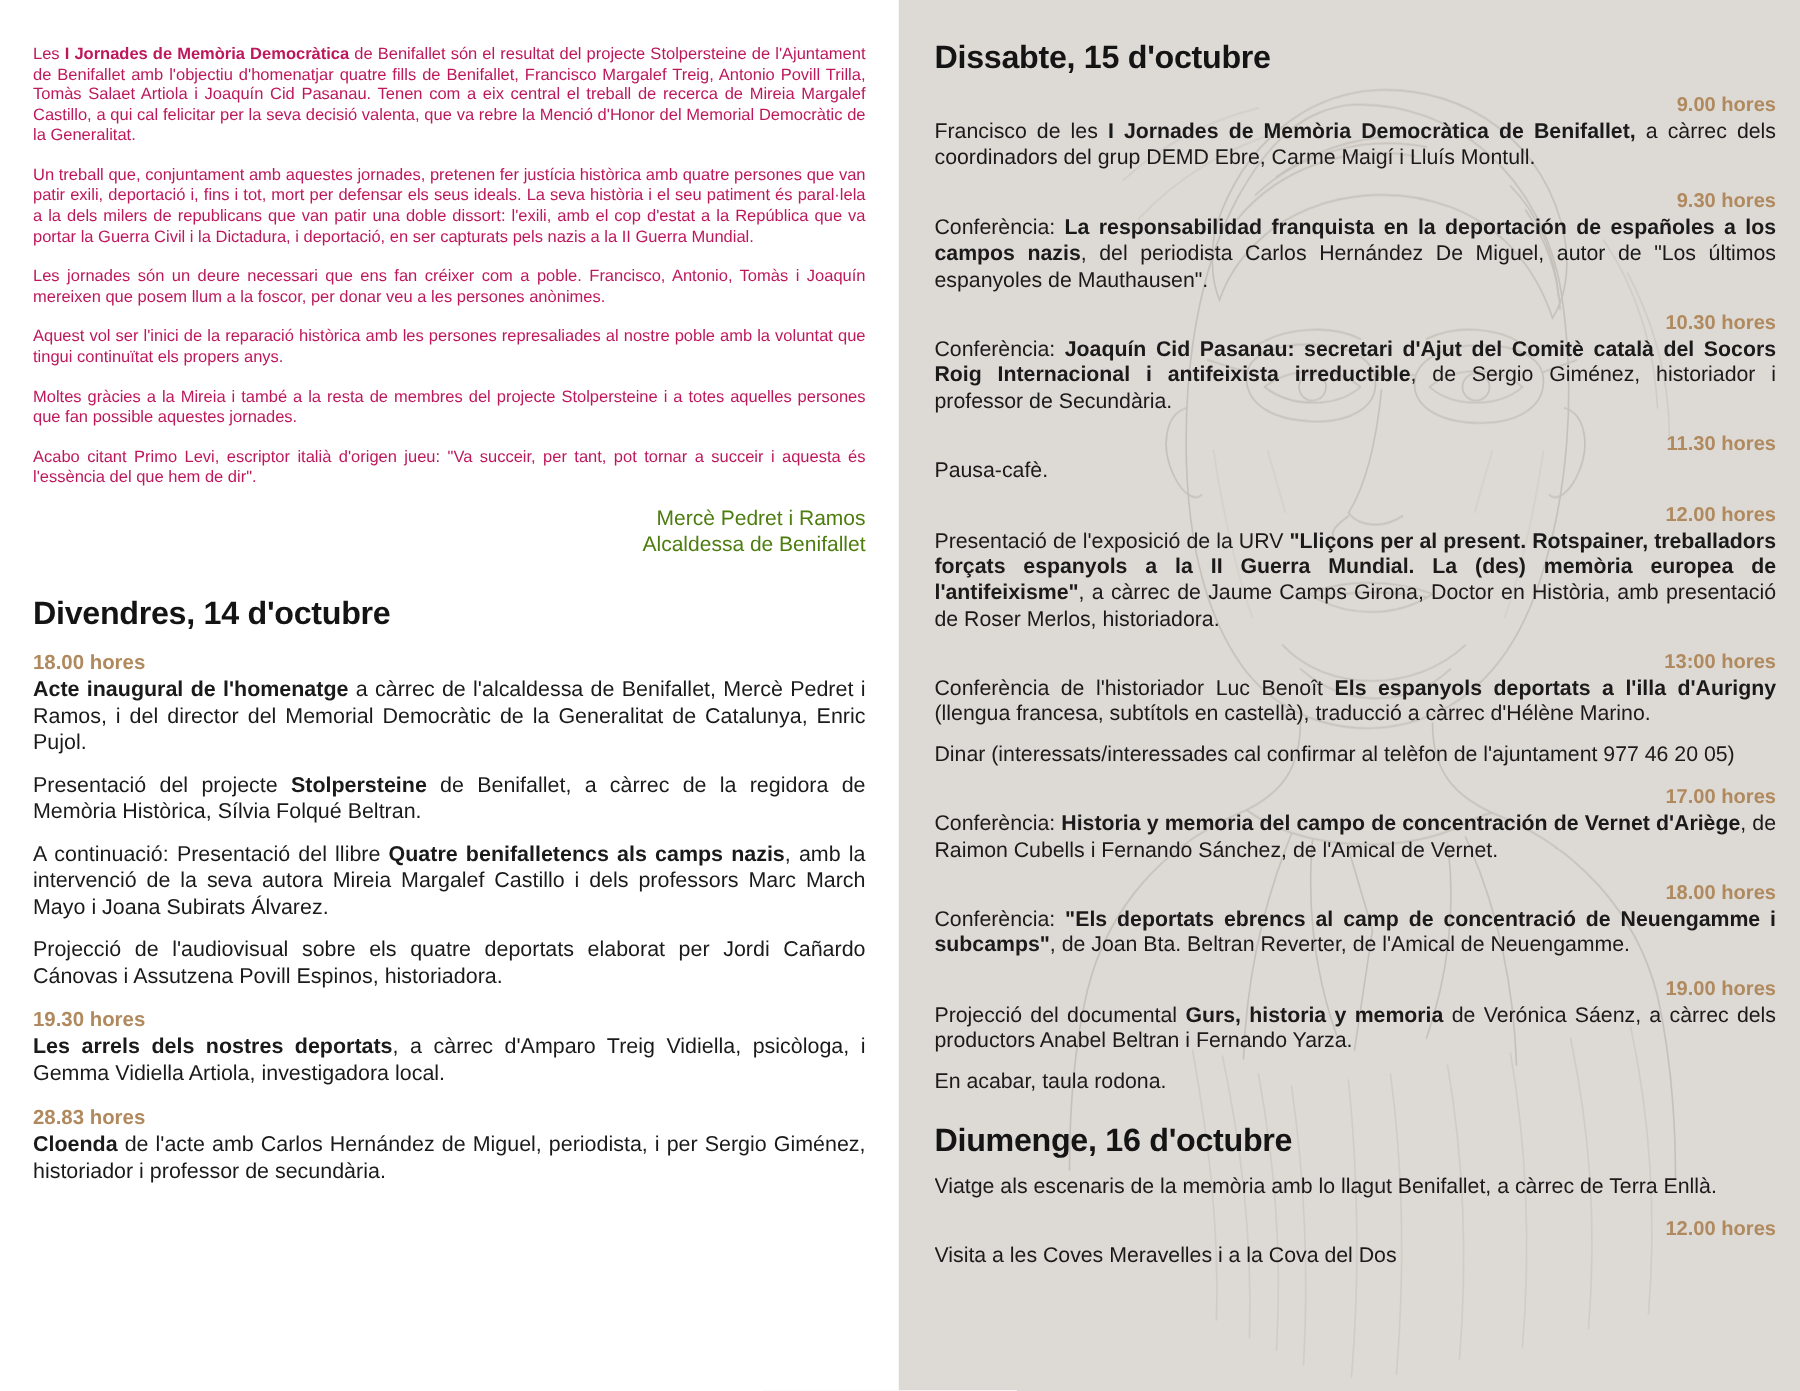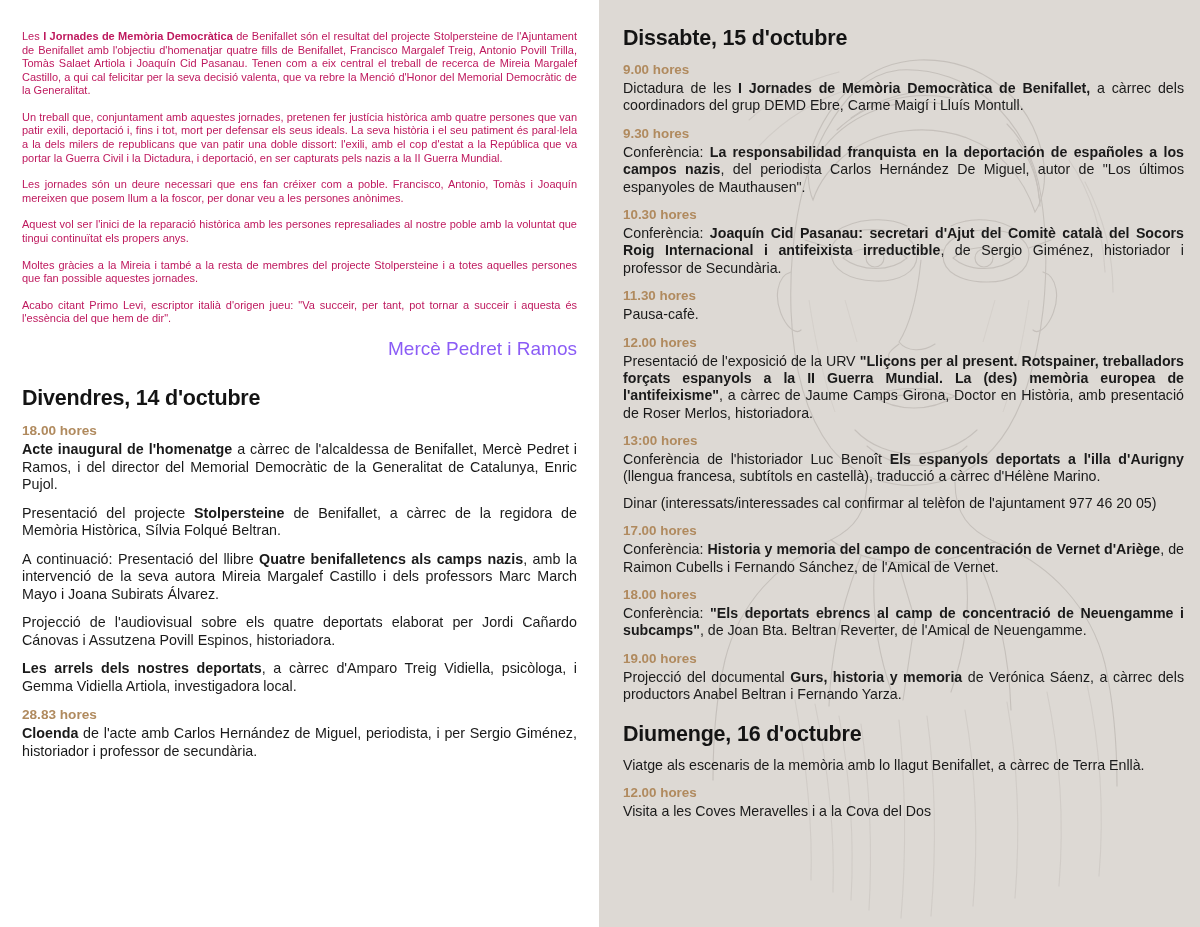--- a/index.html
+++ b/index.html
@@ -65,23 +65,23 @@
     text-align: justify;
     margin-bottom: 13px;
   }
 
   p.body.last { margin-bottom: 0; }
 
   p.body b, .b { font-weight: bold; }
 
   .signature {
     text-align: right;
-    font-size: 19px;
+    font-size: 14px;
     line-height: 1.235;
-    color: #8b5cf6;
+    color: #4d7c0f;
     margin-top: 11px;
   }
 
   h2.day {
     font-size: 21.5px;
     font-weight: bold;
     color: #141414;
     letter-spacing: -0.2px;
     margin-top: 26px;
     margin-bottom: 12px;
@@ -102,49 +102,51 @@
 
   .entry {
     font-size: 14.3px;
     line-height: 1.225;
     color: #1a1a1a;
     text-align: justify;
     margin-bottom: 11px;
   }
 
   .col-right .entry { font-size: 14.2px; line-height: 1.225; margin-bottom: 9px; }
-  .col-right .time { font-size: 13.4px; margin-top: 11px; }
+  .col-right .time { font-size: 13.4px; margin-top: 11px; text-align: right; }
 </style>
 </head>
 <body>
 
 <div class="page">
 
   <div class="col-left">
     <div id="intro-block">
         <p class="body"><span>Les </span><b>I Jornades de Memòria Democràtica</b><span> de Benifallet són el resultat del projecte Stolpersteine de l'Ajuntament de Benifallet amb l'objectiu d'homenatjar quatre fills de Benifallet, Francisco Margalef Treig, Antonio Povill Trilla, Tomàs Salaet Artiola i Joaquín Cid Pasanau. Tenen com a eix central el treball de recerca de Mireia Margalef Castillo, a qui cal felicitar per la seva decisió valenta, que va rebre la Menció d'Honor del Memorial Democràtic de la Generalitat.</span></p>
         <p class="body"><span>Un treball que, conjuntament amb aquestes jornades, pretenen fer justícia històrica amb quatre persones que van patir exili, deportació i, fins i tot, mort per defensar els seus ideals. La seva història i el seu patiment és paral·lela a la dels milers de republicans que van patir una doble dissort: l'exili, amb el cop d'estat a la República que va portar la Guerra Civil i la Dictadura, i deportació, en ser capturats pels nazis a la II Guerra Mundial.</span></p>
         <p class="body"><span>Les jornades són un deure necessari que ens fan créixer com a poble. Francisco, Antonio, Tomàs i Joaquín mereixen que posem llum a la foscor, per donar veu a les persones anònimes.</span></p>
         <p class="body"><span>Aquest vol ser l'inici de la reparació històrica amb les persones represaliades al nostre poble amb la voluntat que tingui continuïtat els propers anys.</span></p>
         <p class="body"><span>Moltes gràcies a la Mireia i també a la resta de membres del projecte Stolpersteine i a totes aquelles persones que fan possible aquestes jornades.</span></p>
         <p class="body last"><span>Acabo citant Primo Levi, escriptor italià d'origen jueu: "Va succeir, per tant, pot tornar a succeir i aquesta és l'essència del que hem de dir".</span></p>
       </div>
 
     <div class="signature">
       <div>Mercè Pedret i Ramos</div>
+      <div>Alcaldessa de Benifallet</div>
     </div>
 
     <h2 class="day">Divendres, 14 d'octubre</h2>
 
     <div id="sched-friday">
         <div class="time first">18.00 hores</div>
         <div class="entry"><b>Acte inaugural de l'homenatge</b><span> a càrrec de l'alcaldessa de Benifallet, Mercè Pedret i Ramos, i del director del Memorial Democràtic de la Generalitat de Catalunya, Enric Pujol.</span></div>
         <div class="entry"><span>Presentació del projecte </span><b>Stolpersteine</b><span> de Benifallet, a càrrec de la regidora de Memòria Històrica, Sílvia Folqué Beltran.</span></div>
         <div class="entry"><span>A continuació: Presentació del llibre </span><b>Quatre benifalletencs als camps nazis</b><span>, amb la intervenció de la seva autora Mireia Margalef Castillo i dels professors Marc March Mayo i Joana Subirats Álvarez.</span></div>
         <div class="entry"><span>Projecció de l'audiovisual sobre els quatre deportats elaborat per Jordi Cañardo Cánovas i Assutzena Povill Espinos, historiadora.</span></div>
+        <div class="time">19.30 hores</div>
         <div class="entry"><b>Les arrels dels nostres deportats</b><span>, a càrrec d'Amparo Treig Vidiella, psicòloga, i Gemma Vidiella Artiola, investigadora local.</span></div>
         <div class="time">28.83 hores</div>
         <div class="entry"><b>Cloenda</b><span> de l'acte amb Carlos Hernández de Miguel, periodista, i per Sergio Giménez, historiador i professor de secundària.</span></div>
       </div>
   </div>
 
   <div class="col-right">
 
     <svg class="sketch" viewBox="0 0 601 927" preserveAspectRatio="none" aria-hidden="true">
       <g fill="none" stroke="#6e6660" stroke-width="1.1" opacity="0.38" stroke-linecap="round">
@@ -218,38 +220,39 @@
         <path d="M430 300 C424 340 416 378 404 412"></path>
         <path d="M246 300 L258 342"></path>
         <path d="M396 300 L384 342"></path>
       </g>
     </svg>
 
     <div class="right-content">
       <h2 class="day">Dissabte, 15 d'octubre</h2>
       <div id="sched-saturday">
           <div class="time first">9.00 hores</div>
-          <div class="entry"><span>Dictadura de les </span><b>I Jornades de Memòria Democràtica de Benifallet,</b><span> a càrrec dels coordinadors del grup DEMD Ebre, Carme Maigí i Lluís Montull.</span></div>
+          <div class="entry"><span>Francisco de les </span><b>I Jornades de Memòria Democràtica de Benifallet,</b><span> a càrrec dels coordinadors del grup DEMD Ebre, Carme Maigí i Lluís Montull.</span></div>
           <div class="time">9.30 hores</div>
           <div class="entry"><span>Conferència: </span><b>La responsabilidad franquista en la deportación de españoles a los campos nazis</b><span>, del periodista Carlos Hernández De Miguel, autor de "Los últimos espanyoles de Mauthausen".</span></div>
           <div class="time">10.30 hores</div>
           <div class="entry"><span>Conferència: </span><b>Joaquín Cid Pasanau: secretari d'Ajut del Comitè català del Socors Roig Internacional i antifeixista irreductible</b><span>, de Sergio Giménez, historiador i professor de Secundària.</span></div>
           <div class="time">11.30 hores</div>
           <div class="entry"><span>Pausa-cafè.</span></div>
           <div class="time">12.00 hores</div>
           <div class="entry"><span>Presentació de l'exposició de la URV </span><b>"Lliçons per al present. Rotspainer, treballadors forçats espanyols a la II Guerra Mundial. La (des) memòria europea de l'antifeixisme"</b><span>, a càrrec de Jaume Camps Girona, Doctor en Història,  amb presentació de Roser Merlos, historiadora.</span></div>
           <div class="time">13:00 hores</div>
           <div class="entry"><span>Conferència de l'historiador Luc Benoît </span><b>Els espanyols deportats a l'illa d'Aurigny</b><span> (llengua francesa, subtítols en castellà), traducció a càrrec d'Hélène Marino.</span></div>
           <div class="entry"><span>Dinar (interessats/interessades cal confirmar al telèfon de l'ajuntament 977 46 20 05)</span></div>
           <div class="time">17.00 hores</div>
           <div class="entry"><span>Conferència: </span><b>Historia y memoria del campo de concentración de Vernet d'Ariège</b><span>, de Raimon Cubells i Fernando Sánchez, de l'Amical de Vernet.</span></div>
           <div class="time">18.00 hores</div>
           <div class="entry"><span>Conferència: </span><b>"Els deportats ebrencs al camp de concentració de Neuengamme i subcamps"</b><span>, de Joan Bta. Beltran Reverter, de l'Amical de Neuengamme.</span></div>
           <div class="time">19.00 hores</div>
           <div class="entry"><span>Projecció del documental </span><b>Gurs, historia y memoria</b><span> de Verónica Sáenz, a càrrec dels productors Anabel Beltran i Fernando Yarza.</span></div>
+          <div class="entry"><span> En acabar, taula rodona.</span></div>
         </div>
 
       <h2 class="day second">Diumenge, 16 d'octubre</h2>
       <div id="sched-sunday">
           <div class="entry"><span>Viatge als escenaris de la memòria amb lo llagut Benifallet, a càrrec de Terra Enllà.</span></div>
           <div class="time">12.00 hores</div>
           <div class="entry"><span>Visita a les Coves Meravelles i a la Cova del Dos</span></div>
         </div>
     </div>
   </div>

